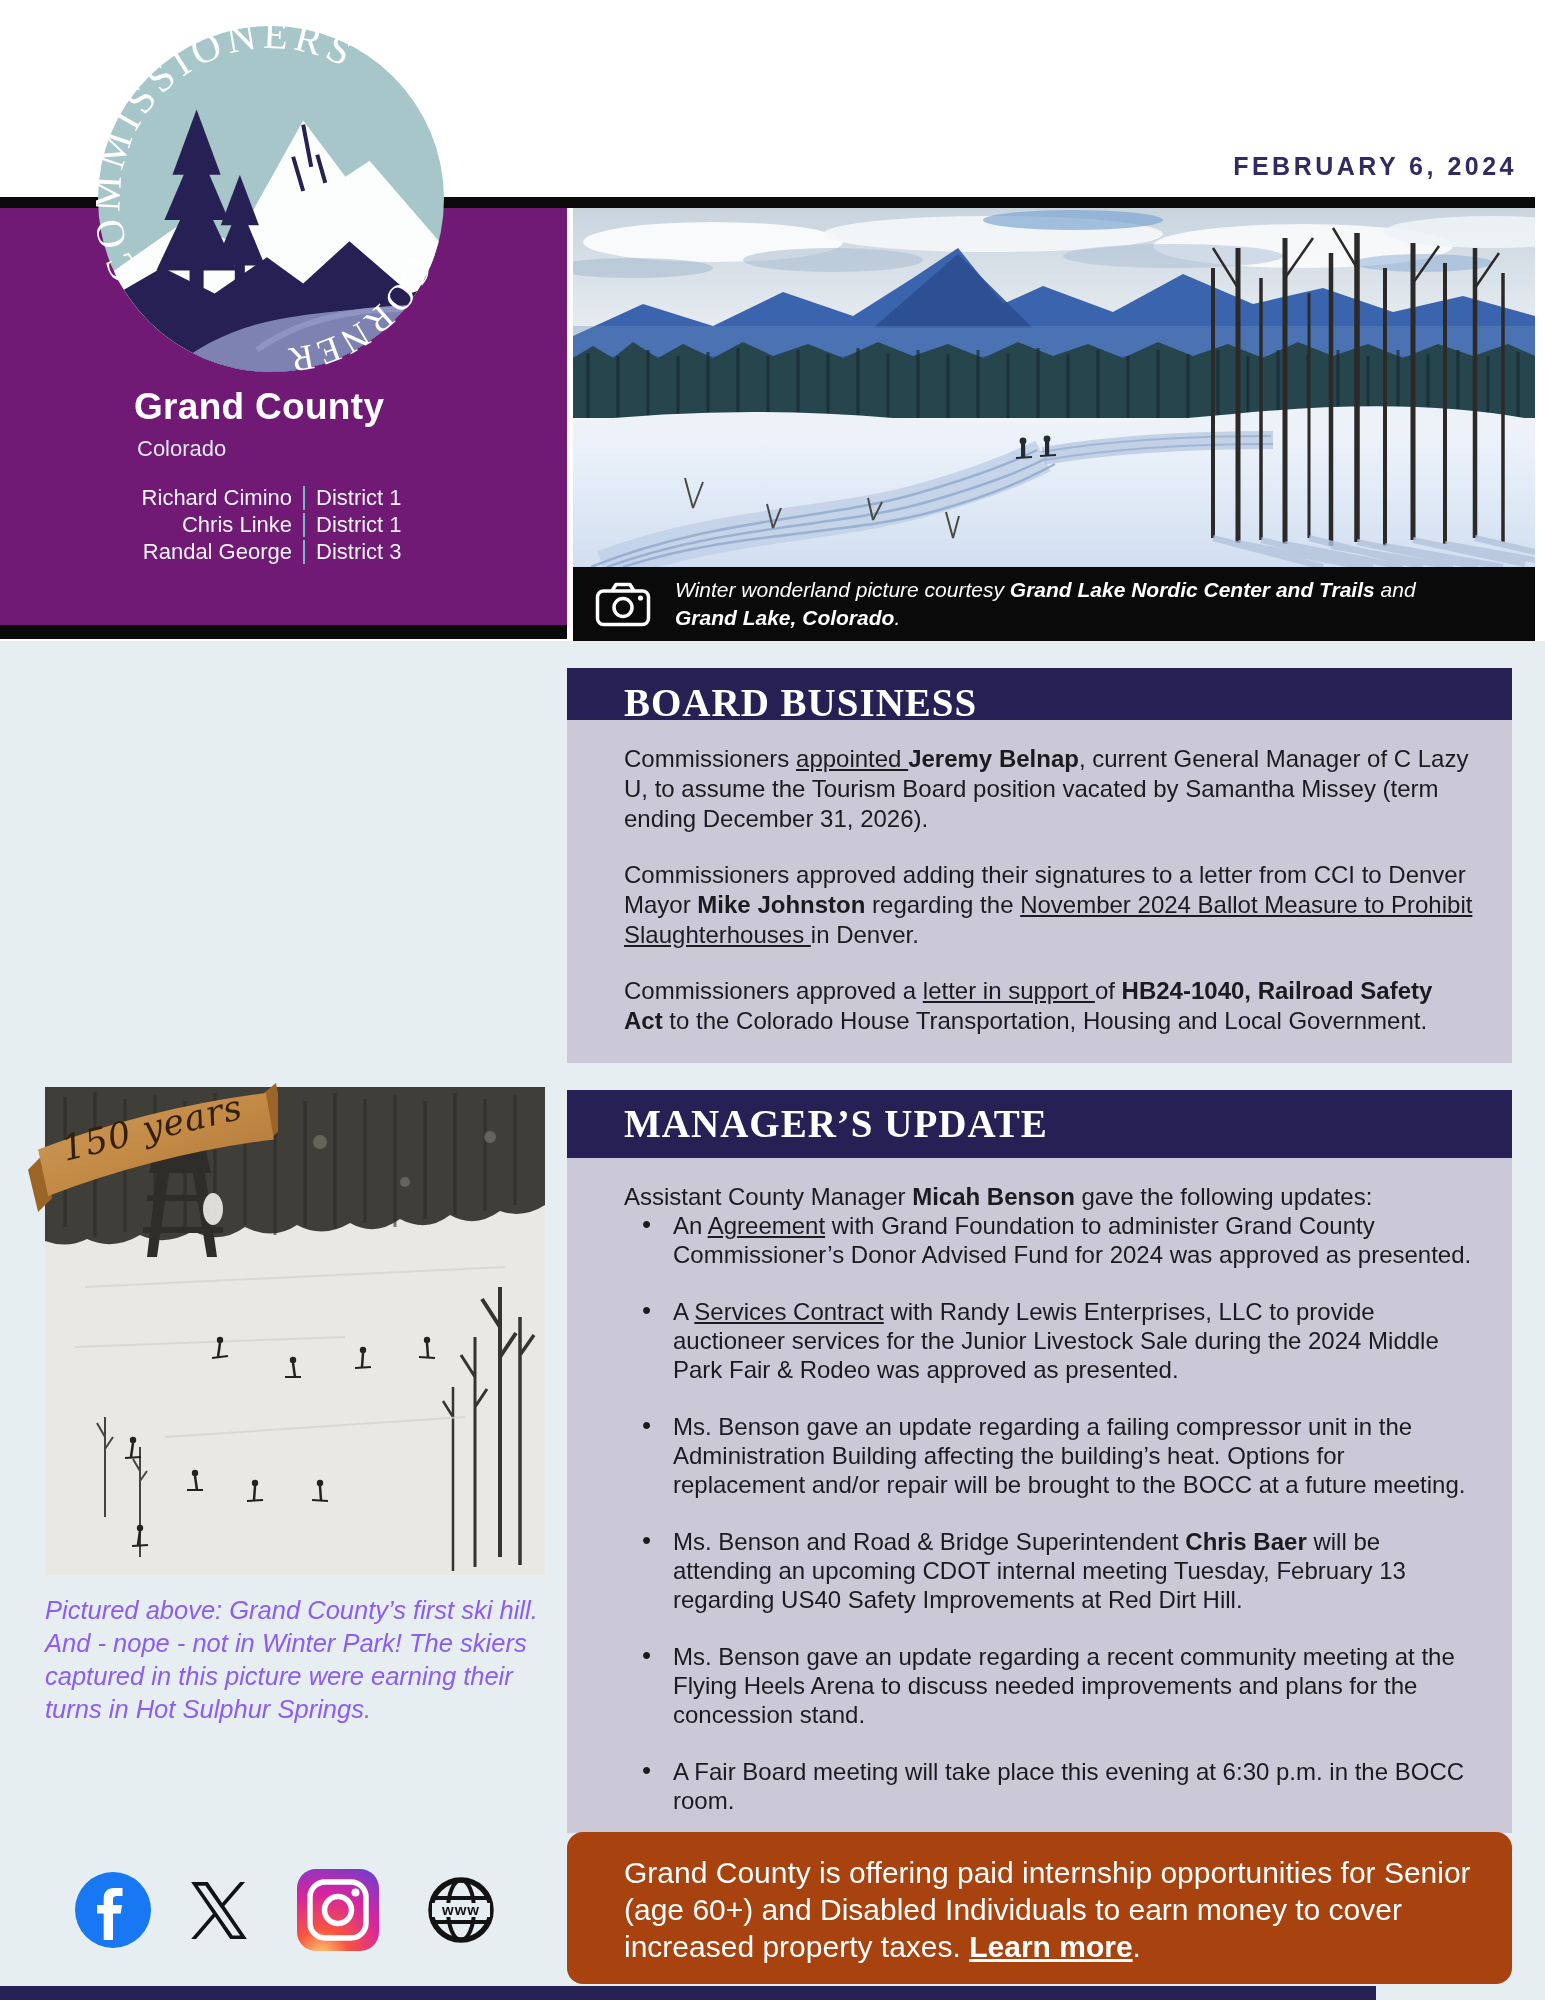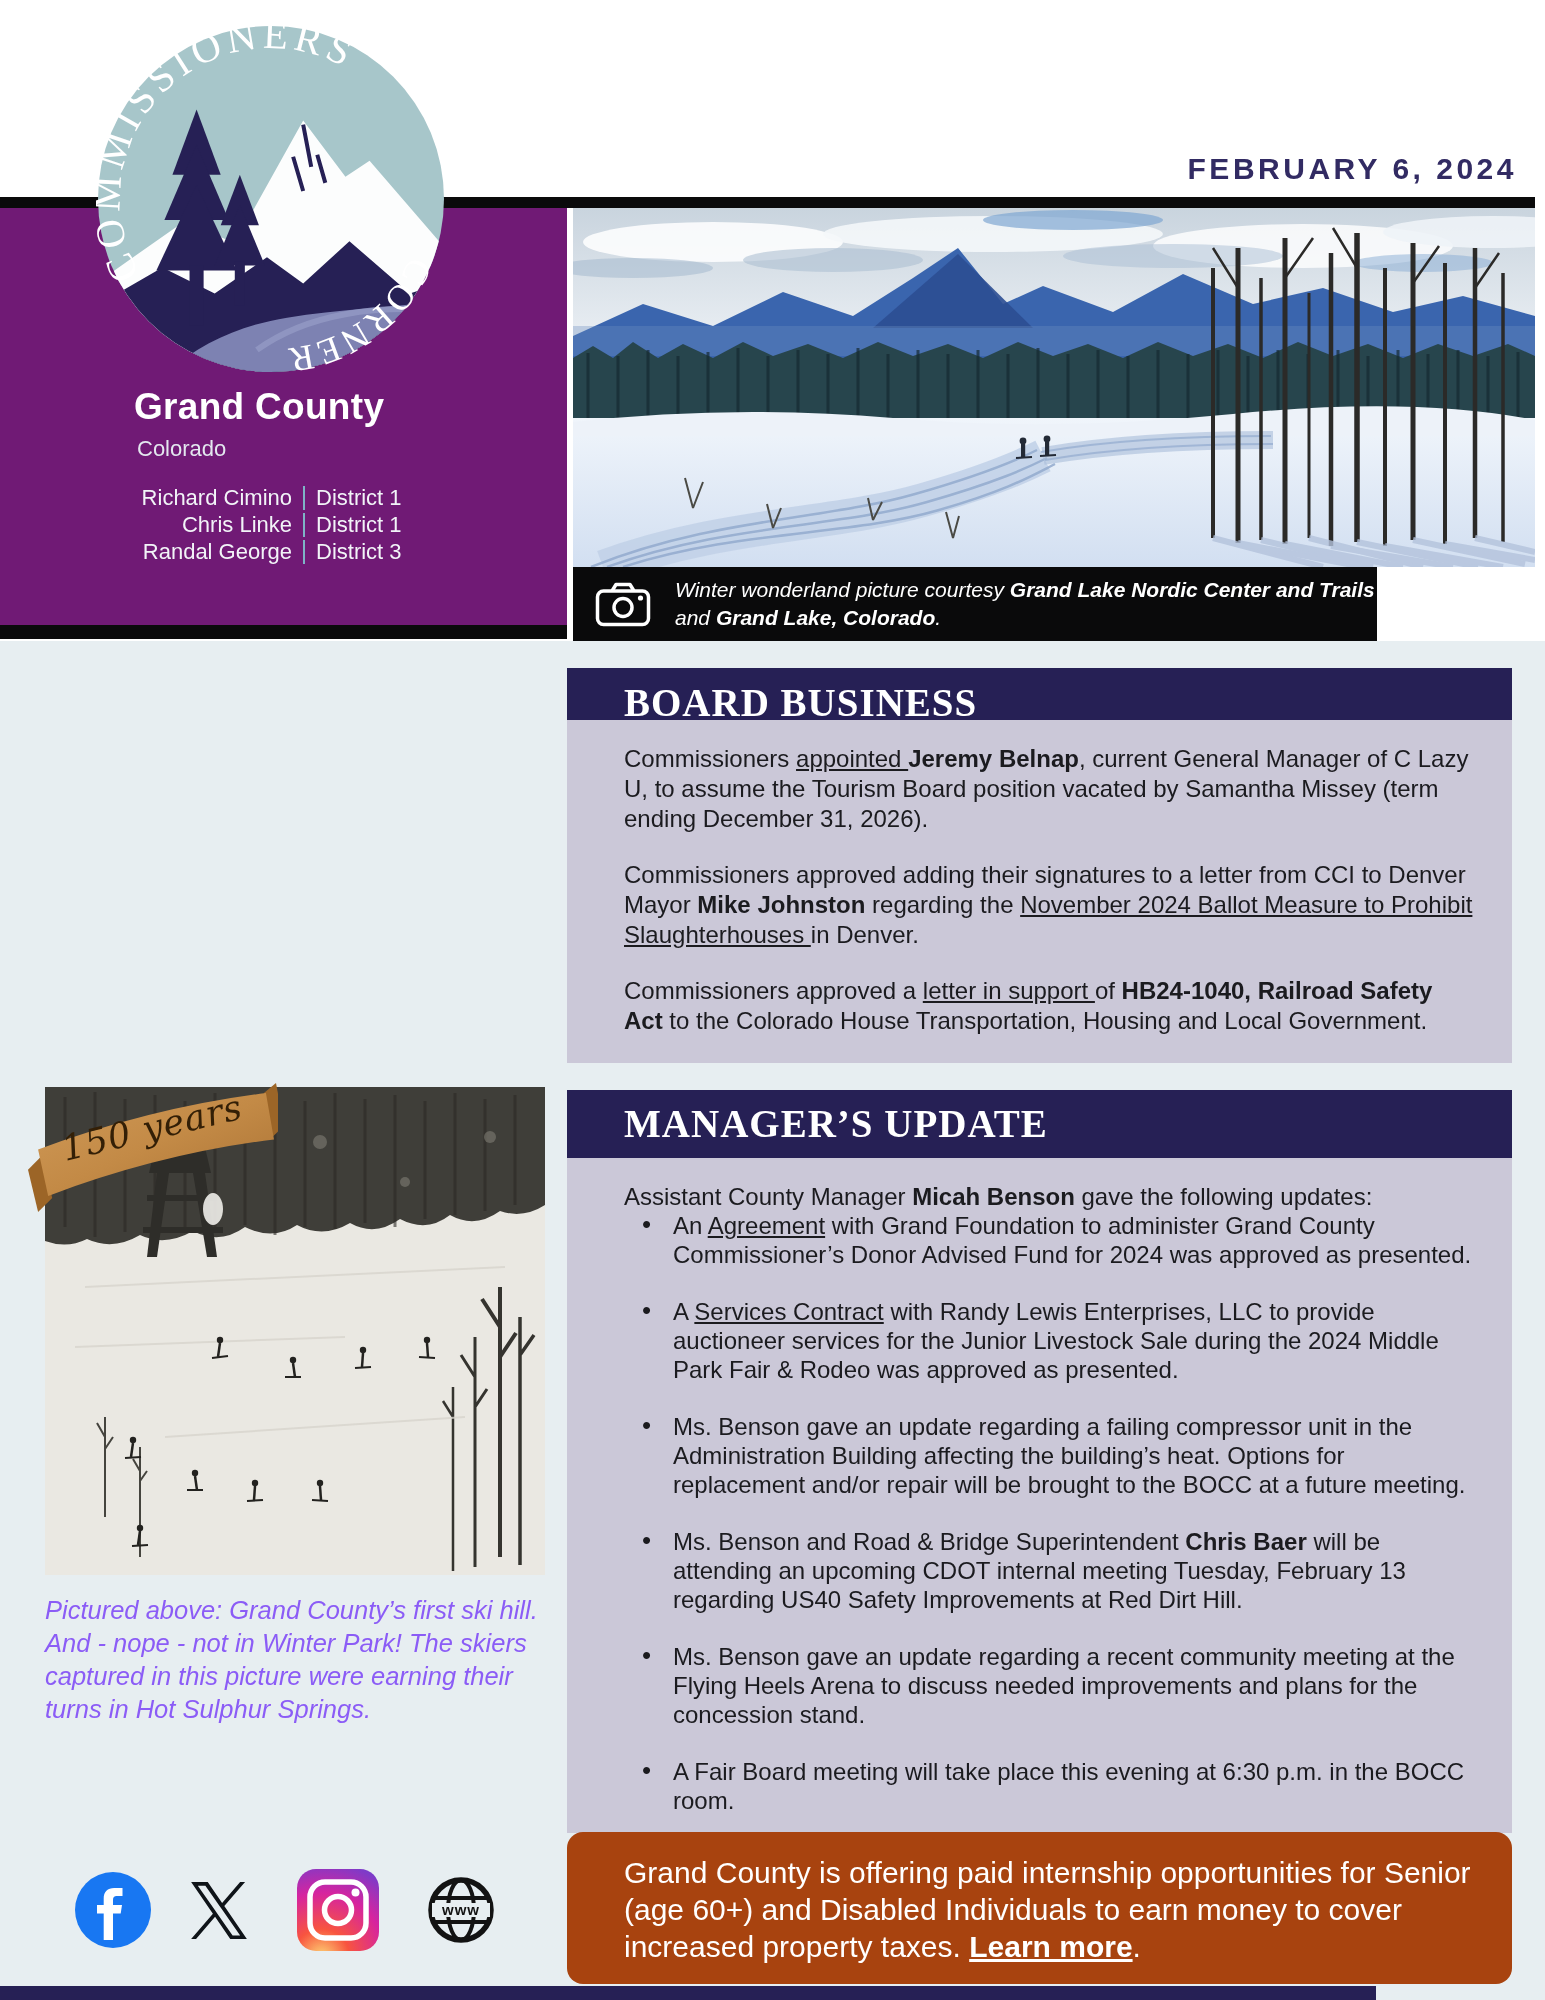--- a/index.html
+++ b/index.html
@@ -4,34 +4,34 @@
 <style>
   html,body{margin:0;padding:0;background:#888;}
   .page{
     position:relative;width:1545px;height:2000px;margin:0 auto;
     background:#ffffff;overflow:hidden;
     font-family:"Liberation Sans","DejaVu Sans",sans-serif;
   }
   .abs{position:absolute;}
   .lower-bg{left:0;top:641px;width:1545px;height:1359px;background:#e7eef1;}
   .black-band{left:0;top:197px;width:1535px;height:11px;background:#0a0a0b;}
-  .issue-date{top:152px;right:28px;font-size:30px;font-weight:800;letter-spacing:3.5px;color:#322b63;}
+  .issue-date{top:152px;right:28px;font-size:25px;font-weight:800;letter-spacing:3.5px;color:#322b63;}
   
   .sidebar{left:0;top:208px;width:567px;height:417px;background:#701a75;color:#fff;}
   .sidebar-black{left:0;top:625px;width:567px;height:14px;background:#0a0a0b;}
   .county{position:absolute;left:134px;top:178px;font-size:37px;font-weight:700;letter-spacing:0.3px;}
   .state{position:absolute;left:137px;top:228px;font-size:22px;color:#e3e7ef;}
   .commissioners{position:absolute;left:96px;top:276px;}
   .comm-row{display:flex;align-items:center;height:27px;font-size:22px;color:#f2f4f8;}
   .comm-name{width:196px;text-align:right;}
   .comm-div{width:2px;height:24px;background:#7fb3c6;margin:0 11px;}
   
   .hero{left:573px;top:208px;width:962px;height:359px;overflow:hidden;}
   .hero svg{display:block;}
-  .hero-caption{left:573px;top:567px;width:804px;height:74px;background:#0a0a0b;display:flex;align-items:center;}
+  .hero-caption{left:573px;top:567px;width:962px;height:74px;background:#0a0a0b;display:flex;align-items:center;}
   .cam{flex:none;margin-left:22px;}
   .cap-text{margin-left:24px;width:780px;color:#fff;font-style:italic;font-size:21px;line-height:28px;}
   
   .logo{left:96px;top:24px;width:350px;height:350px;}
   
   .toc{left:45px;top:694px;width:490px;color:#26292d;}
   .toc-h{font-size:31px;font-weight:700;font-style:italic;color:#5d6d7c;letter-spacing:0.5px;margin-bottom:24px;}
   .toc-item{font-size:26px;line-height:34px;}
   .toc-p2{font-size:26px;font-weight:700;color:#6e8090;margin-top:34px;line-height:34px;}
   

